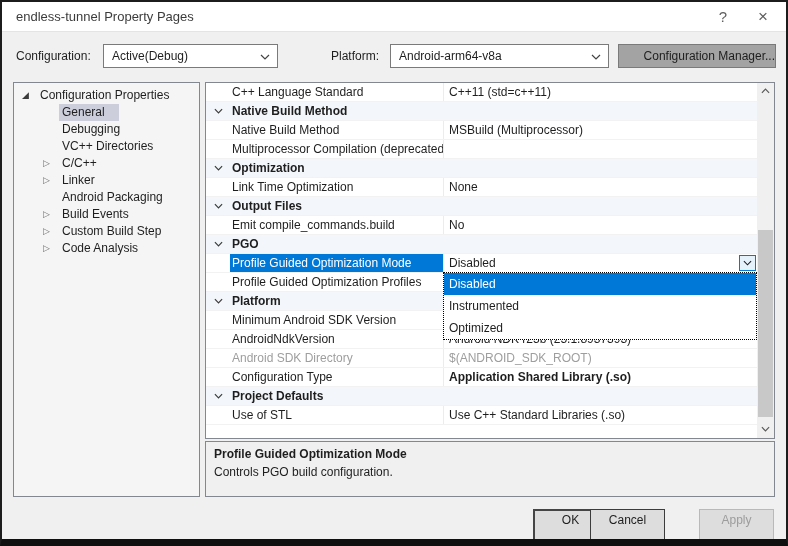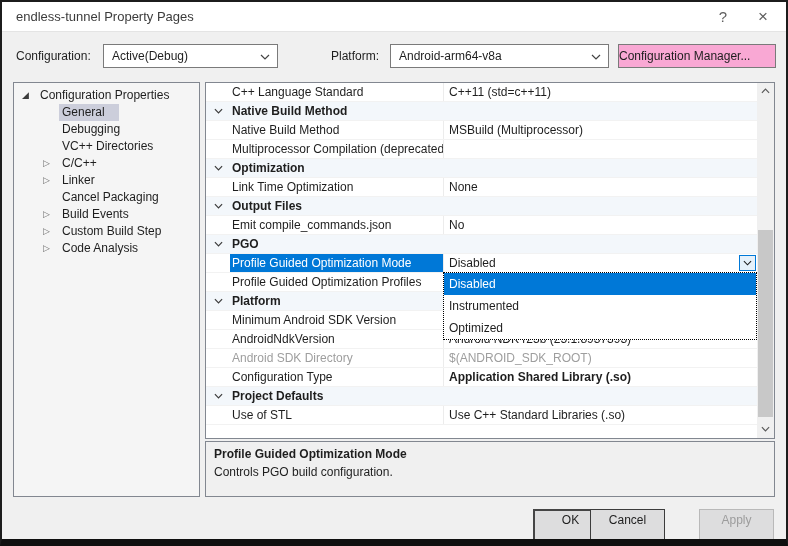--- a/index.html
+++ b/index.html
@@ -19,21 +19,21 @@
             line-height:30px; color:#5f5f5f; font-size:15px; }
   .tb-help { right:46px; }
   .tb-close { right:6px; font-size:17px; }
 
   
   .lbl { position:absolute; top:47px; color:#1e1e1e; }
   .combo { position:absolute; top:42px; height:24px; background:#fff; border:1px solid #7a7a7a;
            line-height:22px; padding-left:8px; color:#1e1e1e; }
   .combo .carr { position:absolute; right:7px; top:9px; }
   .cfgmgr-btn { position:absolute; top:42px; left:616px; width:158px; height:24px;
-                background:#f9a8d4; border:1px solid #7a7a7a; text-align:left; line-height:22px; }
+                background:#a3a3a3; border:1px solid #7a7a7a; text-align:right; line-height:22px; }
 
   
   .sidebar { position:absolute; left:11px; top:80px; width:187px; height:415px;
              background:#f5f5f5; border:1px solid #828790; padding-top:4px; overflow:hidden; }
   .titem { position:relative; height:17px; line-height:17px; white-space:nowrap; }
   .titem .glyph { position:absolute; top:0; font-family:"DejaVu Sans", sans-serif;
                   font-size:9px; color:#3b3b3b; line-height:17px; }
   .titem.lvl0 .glyph { left:8px; }
   .titem.lvl0 .tlabel { margin-left:23px; }
   .titem.lvl1 .glyph { left:29px; color:#6d6d6d; }
@@ -127,21 +127,21 @@
     </div>
     <div class="titem lvl1">
       <span class="glyph">▷</span>
       <span class="tlabel">C/C++</span>
     </div>
     <div class="titem lvl1">
       <span class="glyph">▷</span>
       <span class="tlabel">Linker</span>
     </div>
     <div class="titem lvl1">
-      <span class="tlabel">Cancel Packaging</span>
+      <span class="tlabel">Android Packaging</span>
     </div>
     <div class="titem lvl1">
       <span class="glyph">▷</span>
       <span class="tlabel">Build Events</span>
     </div>
     <div class="titem lvl1">
       <span class="glyph">▷</span>
       <span class="tlabel">Custom Build Step</span>
     </div>
     <div class="titem lvl1">
@@ -193,21 +193,21 @@
 
       <div class="row group">
         <span class="chev"><svg width="9" height="6" viewBox="0 0 10 6">
               <polyline points="1,1 5,5 9,1" fill="none" stroke="#3b3b3b" stroke-width="1.3"></polyline>
             </svg></span>
         <span class="rname gname">Output Files</span>
       </div>
 
       <div class="row">
         <span class="chev"></span>
-        <span class="rname">Emit compile_commands.json</span>
+        <span class="rname">Emit compile_commands.build</span>
         <span class="rval">No</span>
       </div>
 
       <div class="row group">
         <span class="chev"><svg width="9" height="6" viewBox="0 0 10 6">
               <polyline points="1,1 5,5 9,1" fill="none" stroke="#3b3b3b" stroke-width="1.3"></polyline>
             </svg></span>
         <span class="rname gname">PGO</span>
       </div>
 

